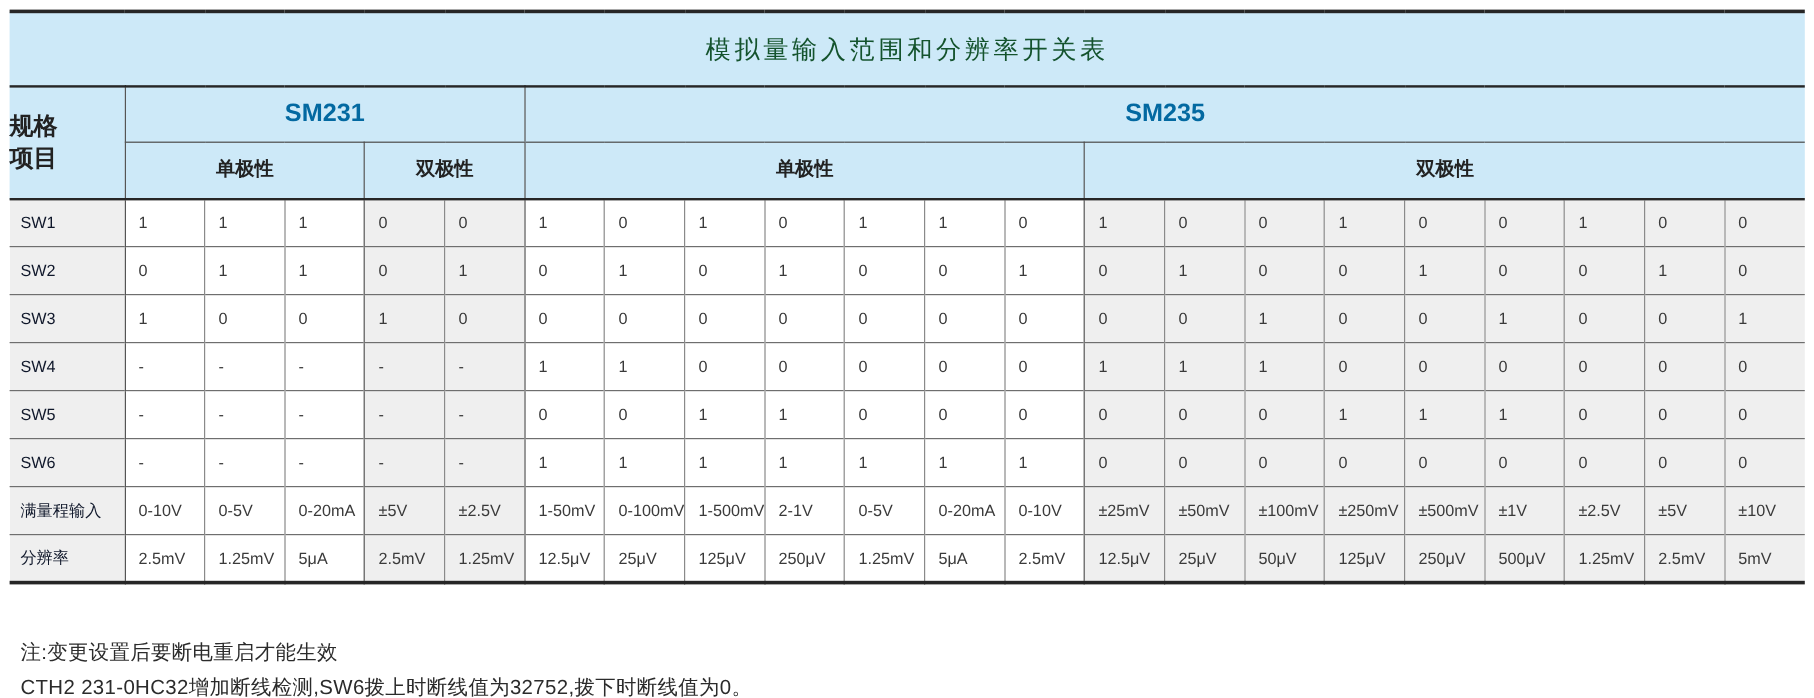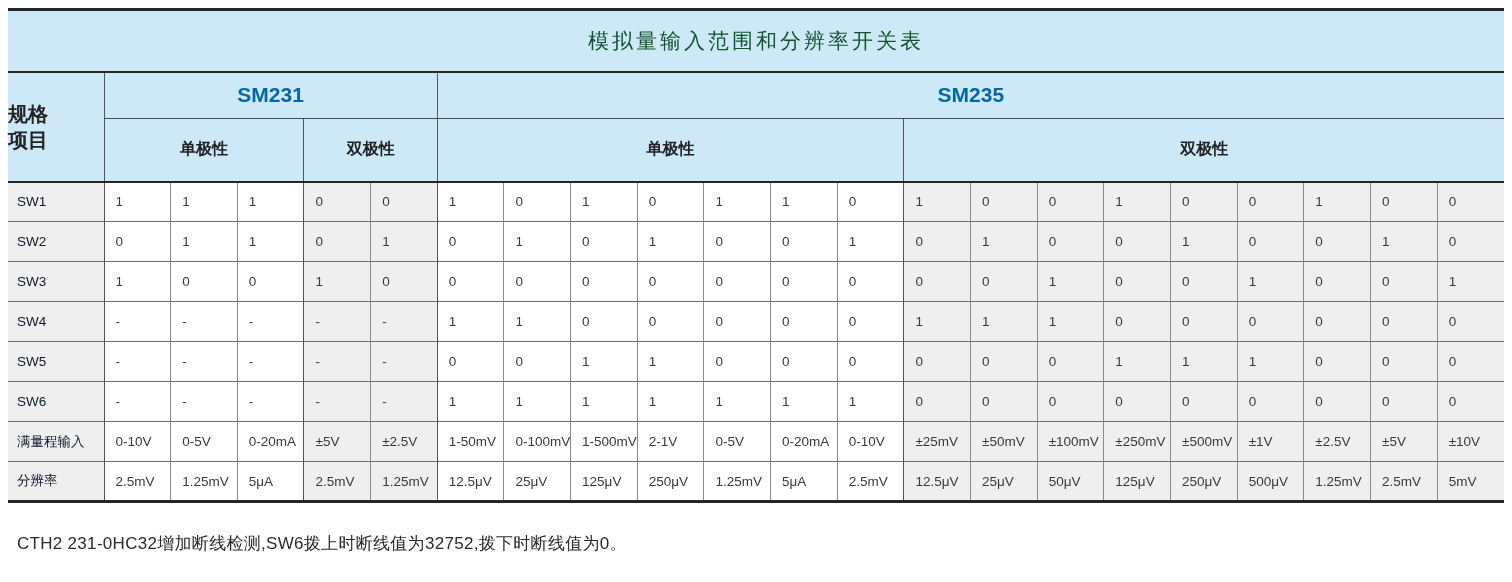--- a/index.html
+++ b/index.html
@@ -43,21 +43,21 @@
     border-bottom:2px solid var(--dark);
     padding:0;
   }
   
   tr.group-row th, tr.subgroup-row th{
     background:var(--blue);
     vertical-align:middle;
     padding:0;
   }
   tr.group-row{height:47px;}
-  tr.subgroup-row{height:63px;}
+  tr.subgroup-row{height:47px;}
   th.corner{
     text-align:left;
     padding-left:13px;
     font-size:20px;
     font-weight:700;
     color:#222;
     line-height:26px;
     border-right:1px solid var(--mid);
   }
   th.group-label{
@@ -347,15 +347,16 @@
           <td class="shaded">250μV</td>
           <td class="shaded">500μV</td>
           <td class="shaded">1.25mV</td>
           <td class="shaded">2.5mV</td>
           <td class="shaded">5mV</td>
         </tr>
       </tbody>
   </table>
 
   <div class="notes">
+    <div>注:变更设置后要断电重启才能生效</div>
     <div>CTH2 231-0HC32增加断线检测,SW6拨上时断线值为32752,拨下时断线值为0。</div>
   </div>
 </div>
 
 </body></html>

